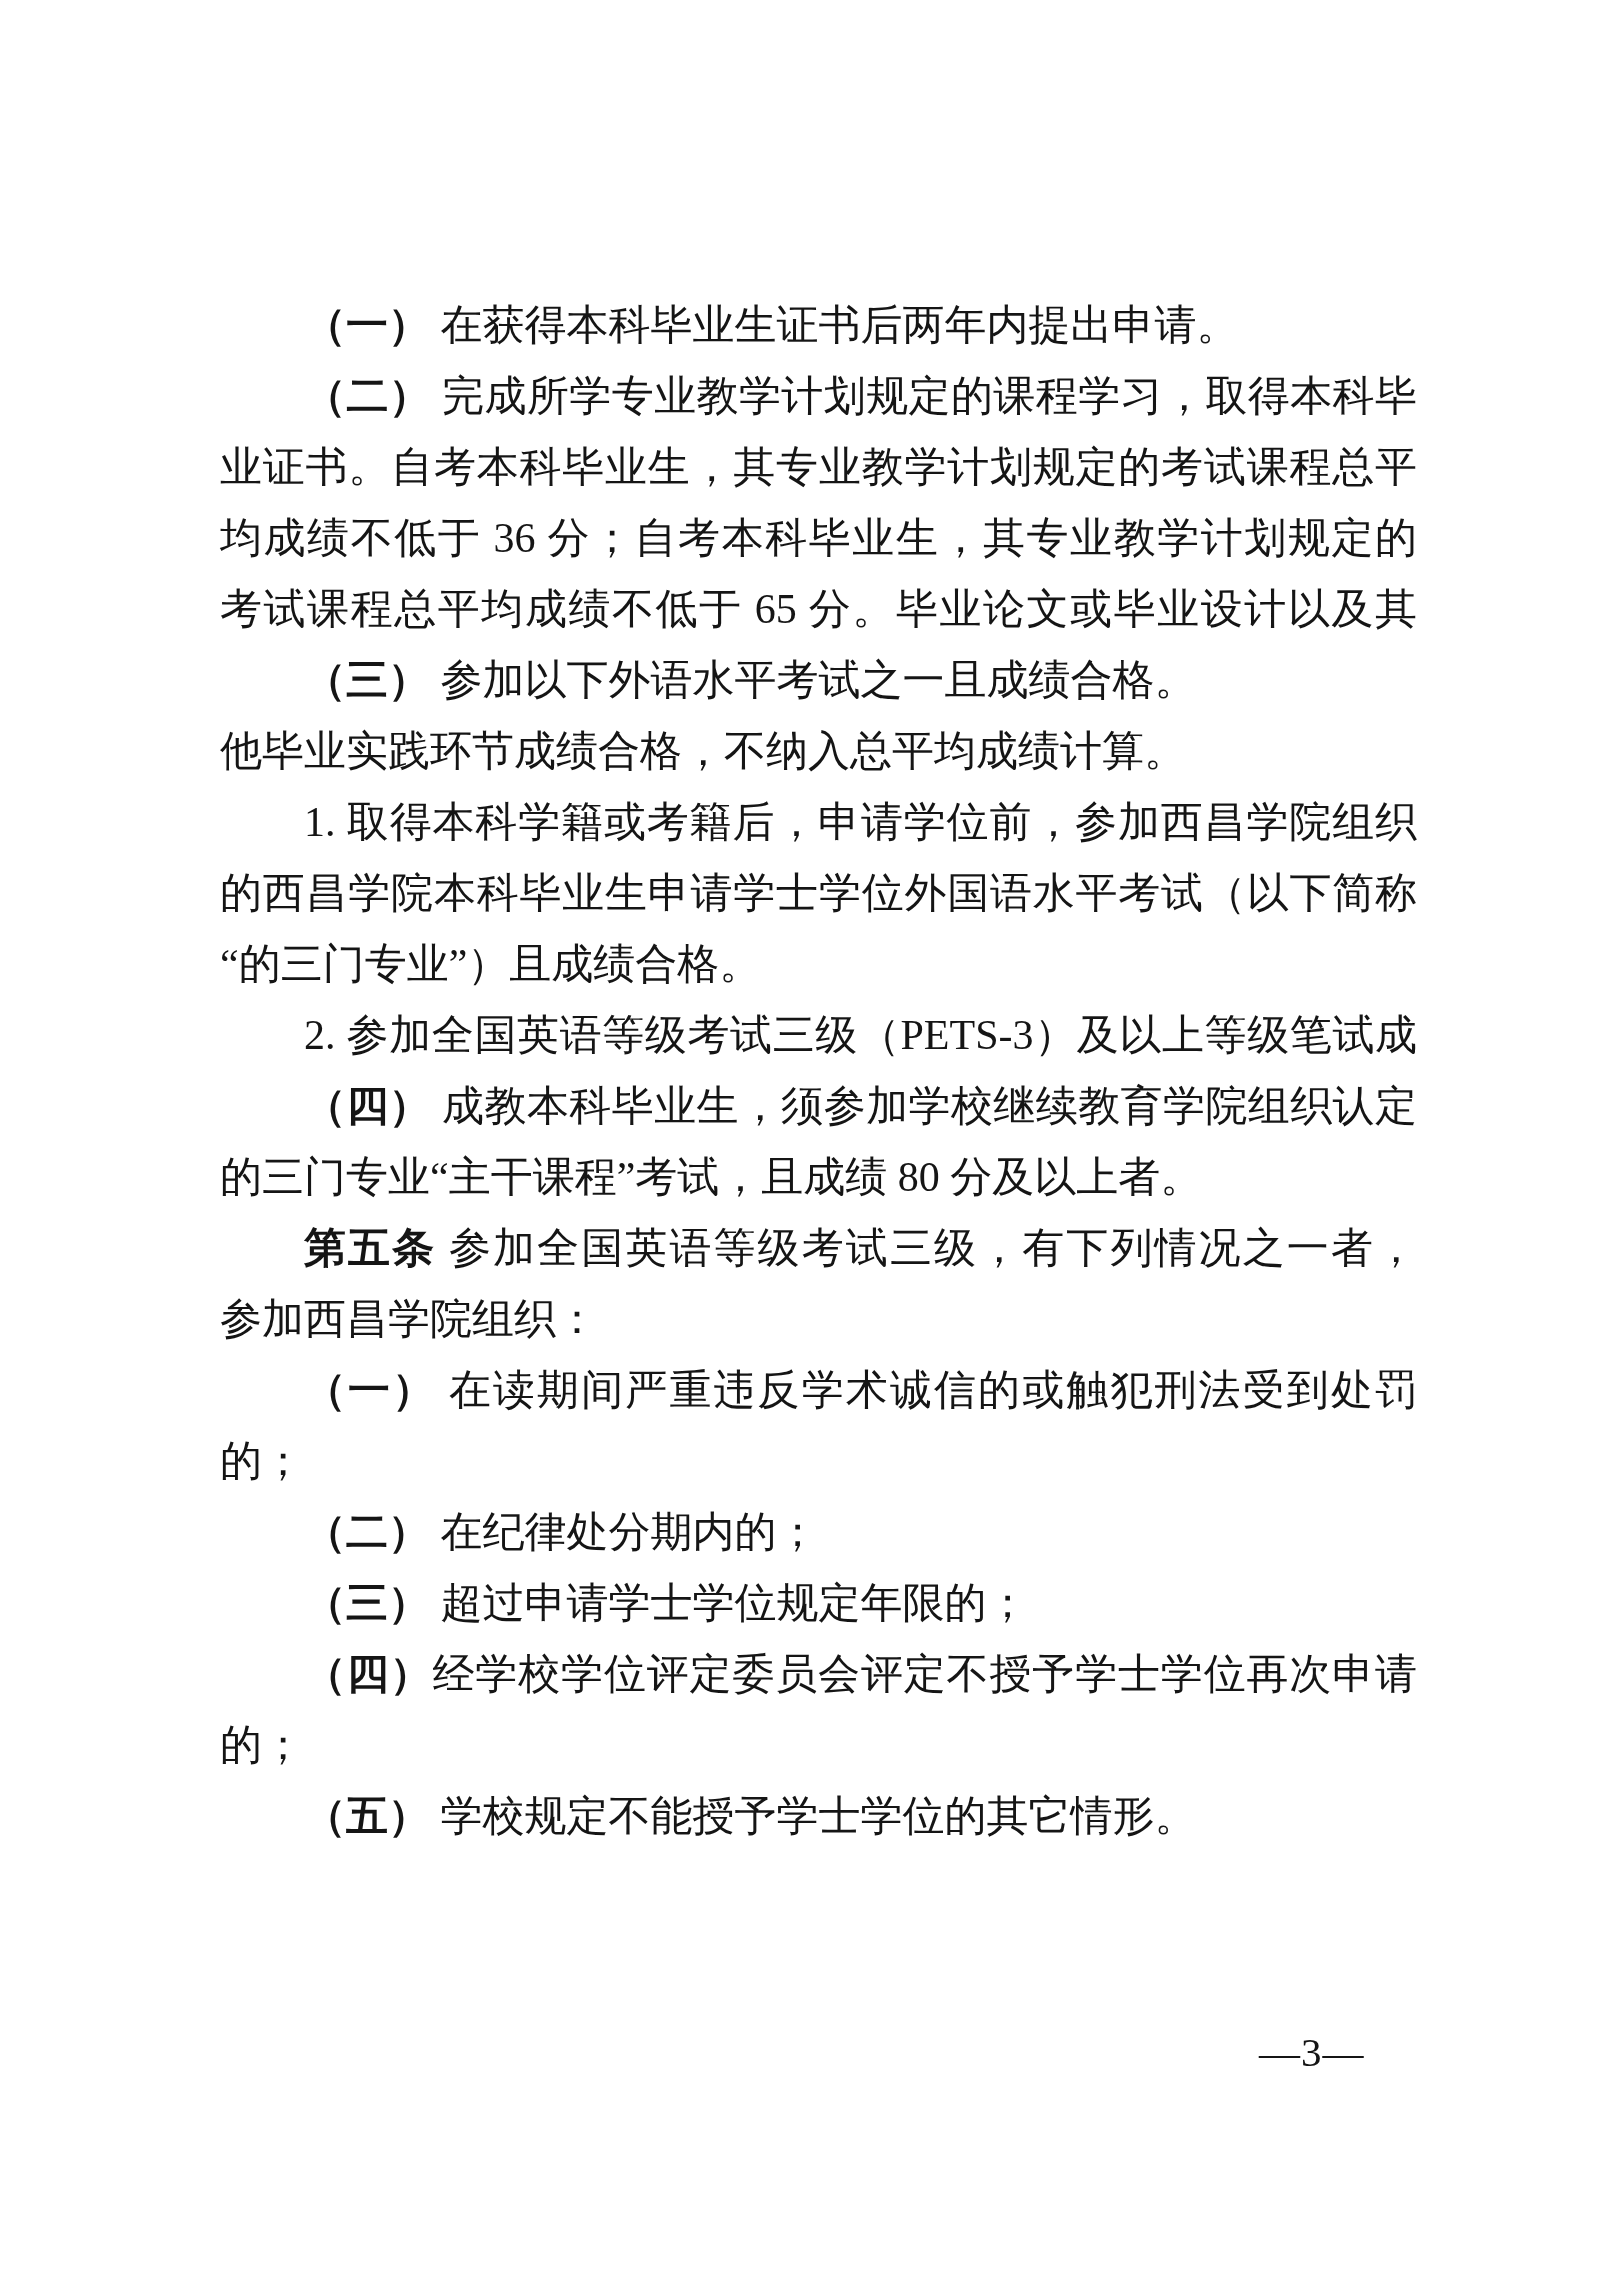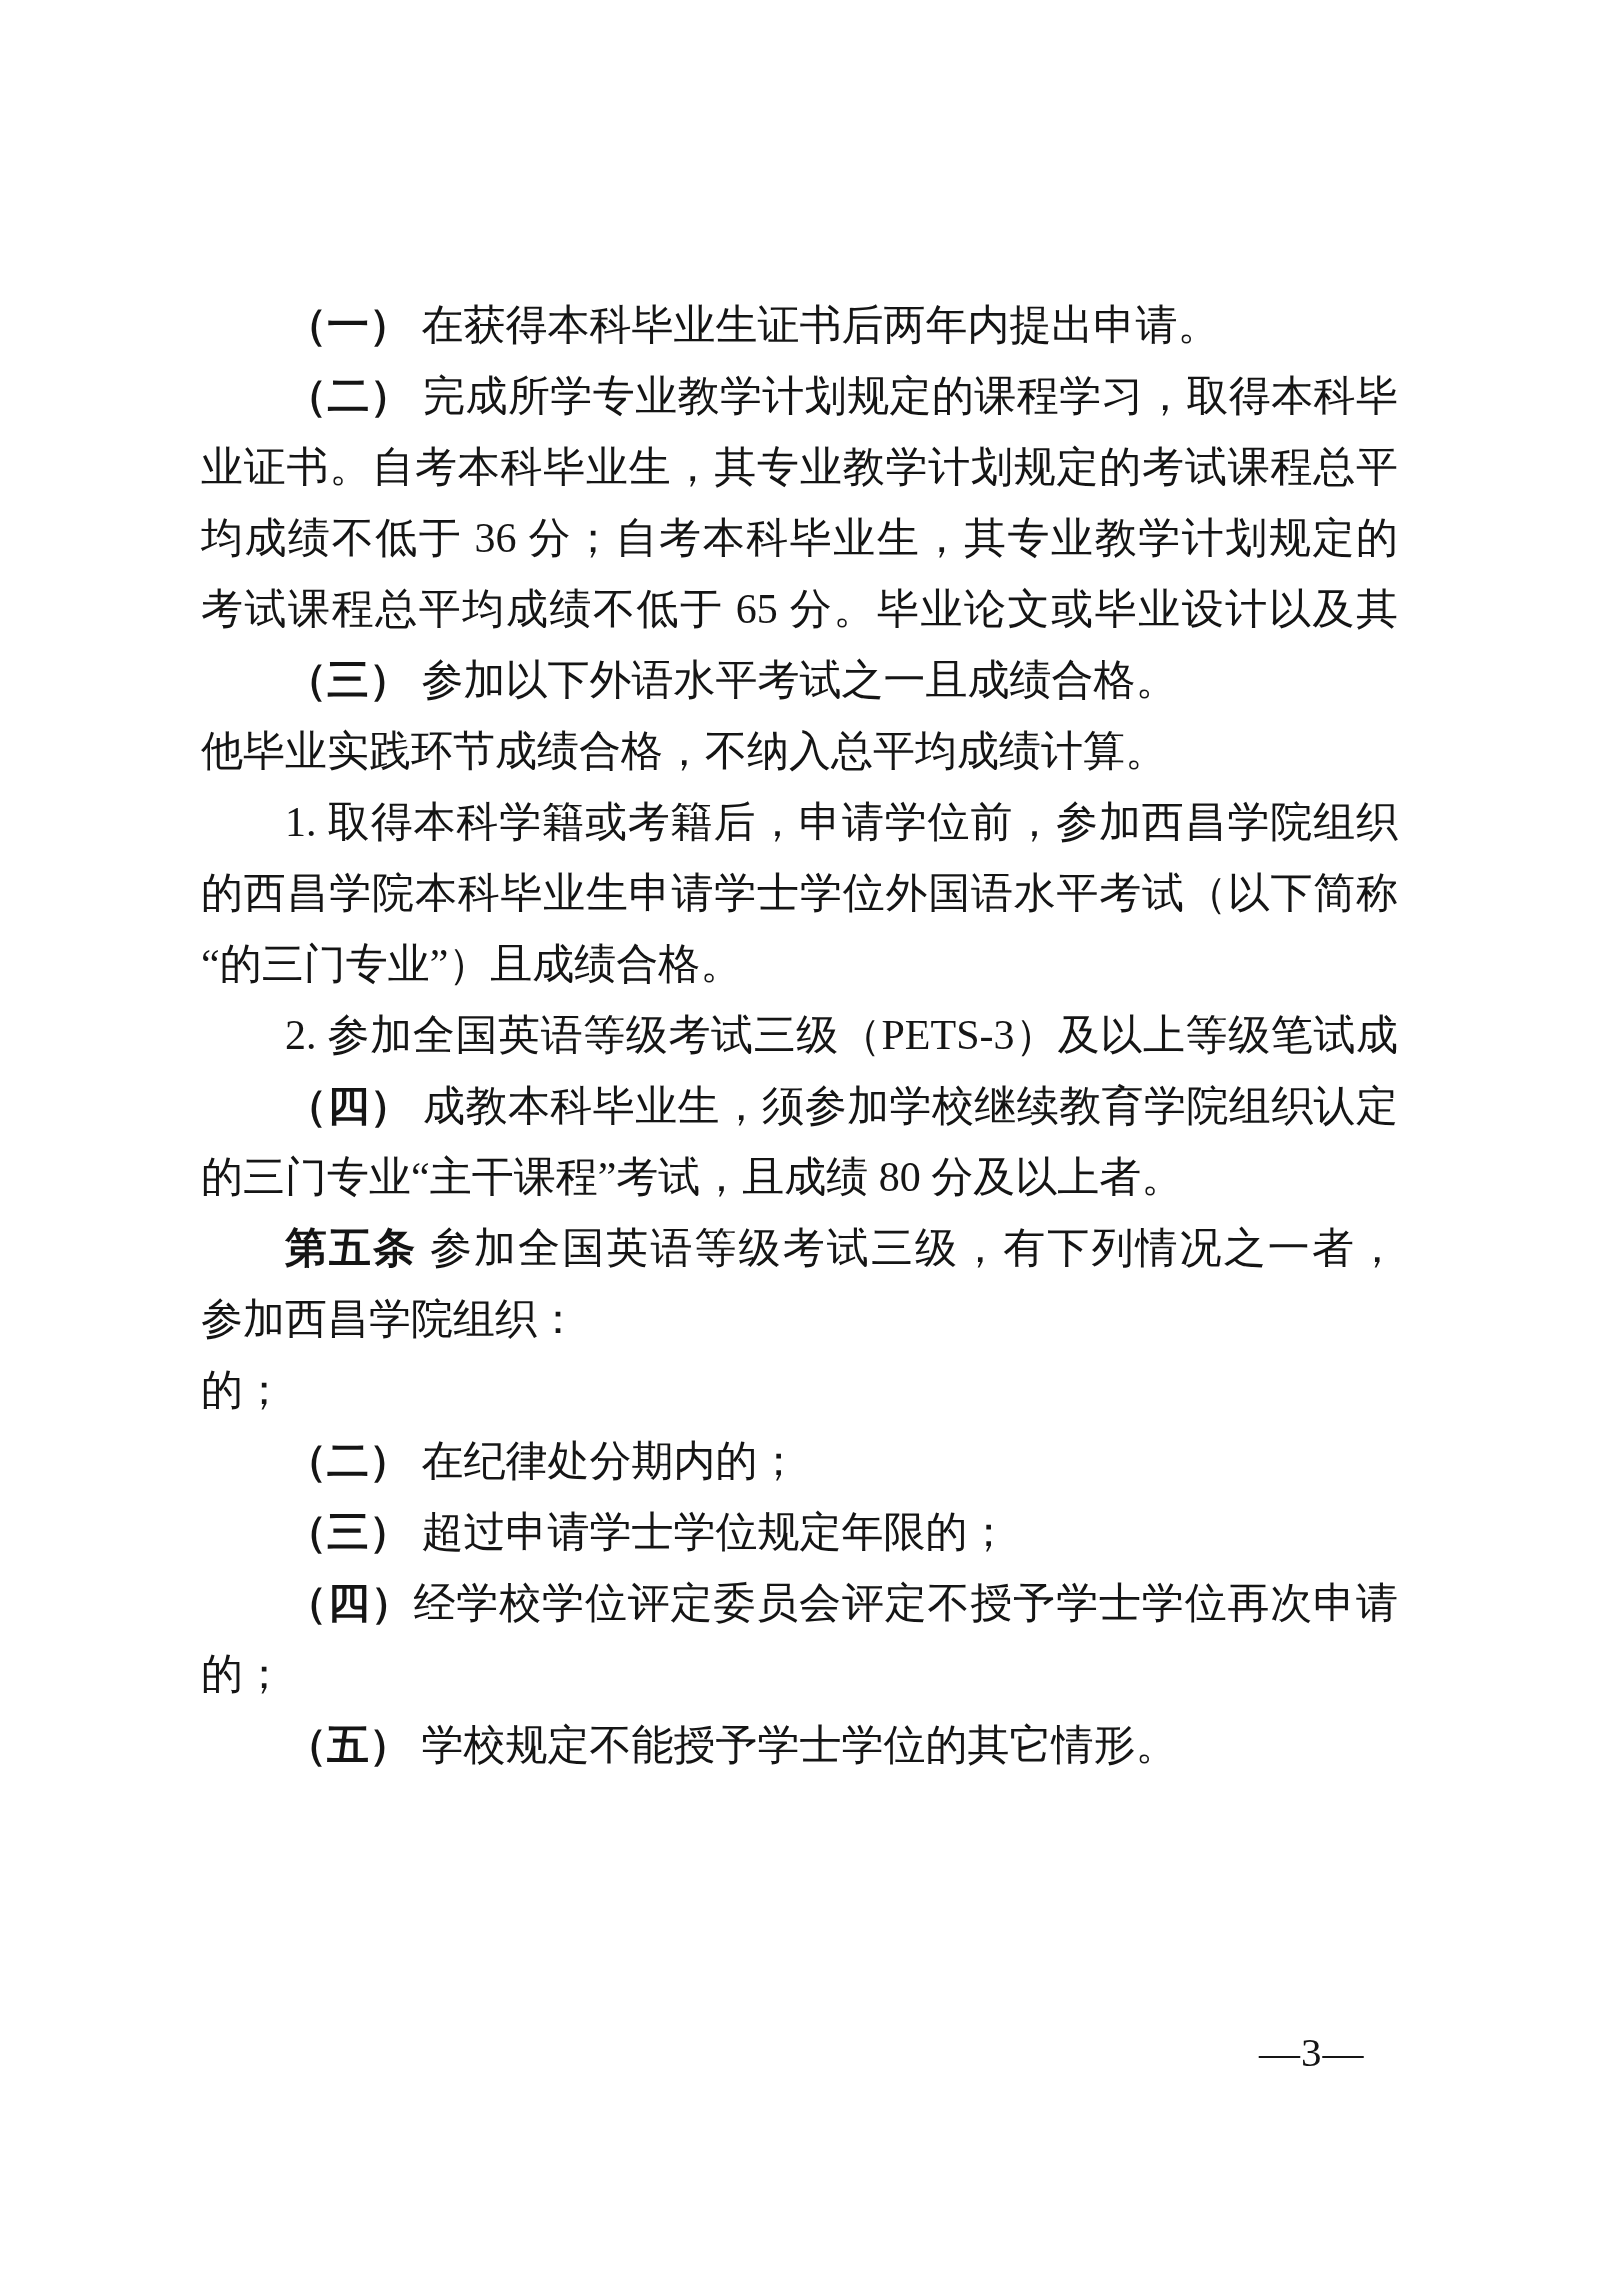--- a/index.html
+++ b/index.html
@@ -11,21 +11,21 @@
     position: relative;
     width: 1621px;
     height: 2293px;
     background: #ffffff;
     overflow: hidden;
     font-family: "Liberation Serif", "DejaVu Serif", serif;
     color: #151515;
   }
   .text-block {
     position: absolute;
-    left: 201px;
+    left: 220px;
     top: 290px;
     width: 1197px;
     font-size: 42px;
   }
   .line {
     height: 71px;
     line-height: 71px;
     white-space: nowrap;
     text-align: left;
   }
@@ -67,20 +67,21 @@
       <div class="line indent"><span class="seg bold">（三）</span><span class="seg"> 参加以下外语水平考试之一且成绩合格。</span></div>
       <div class="line"><span class="seg">他毕业实践环节成绩合格，不纳入总平均成绩计算。</span></div>
       <div class="line indent justify"><span class="seg">1. 取得本科学籍或考籍后，申请学位前，参加西昌学院组织</span></div>
       <div class="line justify"><span class="seg">的西昌学院本科毕业生申请学士学位外国语水平考试（以下简称</span></div>
       <div class="line"><span class="seg">“的三门专业”）且成绩合格。</span></div>
       <div class="line indent justify"><span class="seg">2. 参加全国英语等级考试三级（PETS-3）及以上等级笔试成</span></div>
       <div class="line indent justify"><span class="seg bold">（四）</span><span class="seg"> 成教本科毕业生，须参加学校继续教育学院组织认定</span></div>
       <div class="line"><span class="seg">的三门专业“主干课程”考试，且成绩 80 分及以上者。</span></div>
       <div class="line indent justify"><span class="seg bold">第五条</span><span class="seg"> 参加全国英语等级考试三级，有下列情况之一者，</span></div>
       <div class="line"><span class="seg">参加西昌学院组织：</span></div>
+      <div class="line indent justify"><span class="seg bold">（一）</span><span class="seg"> 在读期间严重违反学术诚信的或触犯刑法受到处罚</span></div>
       <div class="line"><span class="seg">的；</span></div>
       <div class="line indent"><span class="seg bold">（二）</span><span class="seg"> 在纪律处分期内的；</span></div>
       <div class="line indent"><span class="seg bold">（三）</span><span class="seg"> 超过申请学士学位规定年限的；</span></div>
       <div class="line indent justify"><span class="seg bold">（四）</span><span class="seg">经学校学位评定委员会评定不授予学士学位再次申请</span></div>
       <div class="line"><span class="seg">的；</span></div>
       <div class="line indent"><span class="seg bold">（五）</span><span class="seg"> 学校规定不能授予学士学位的其它情形。</span></div>
     </div>
   <div class="page-number">—3—</div>
 </div>
 

